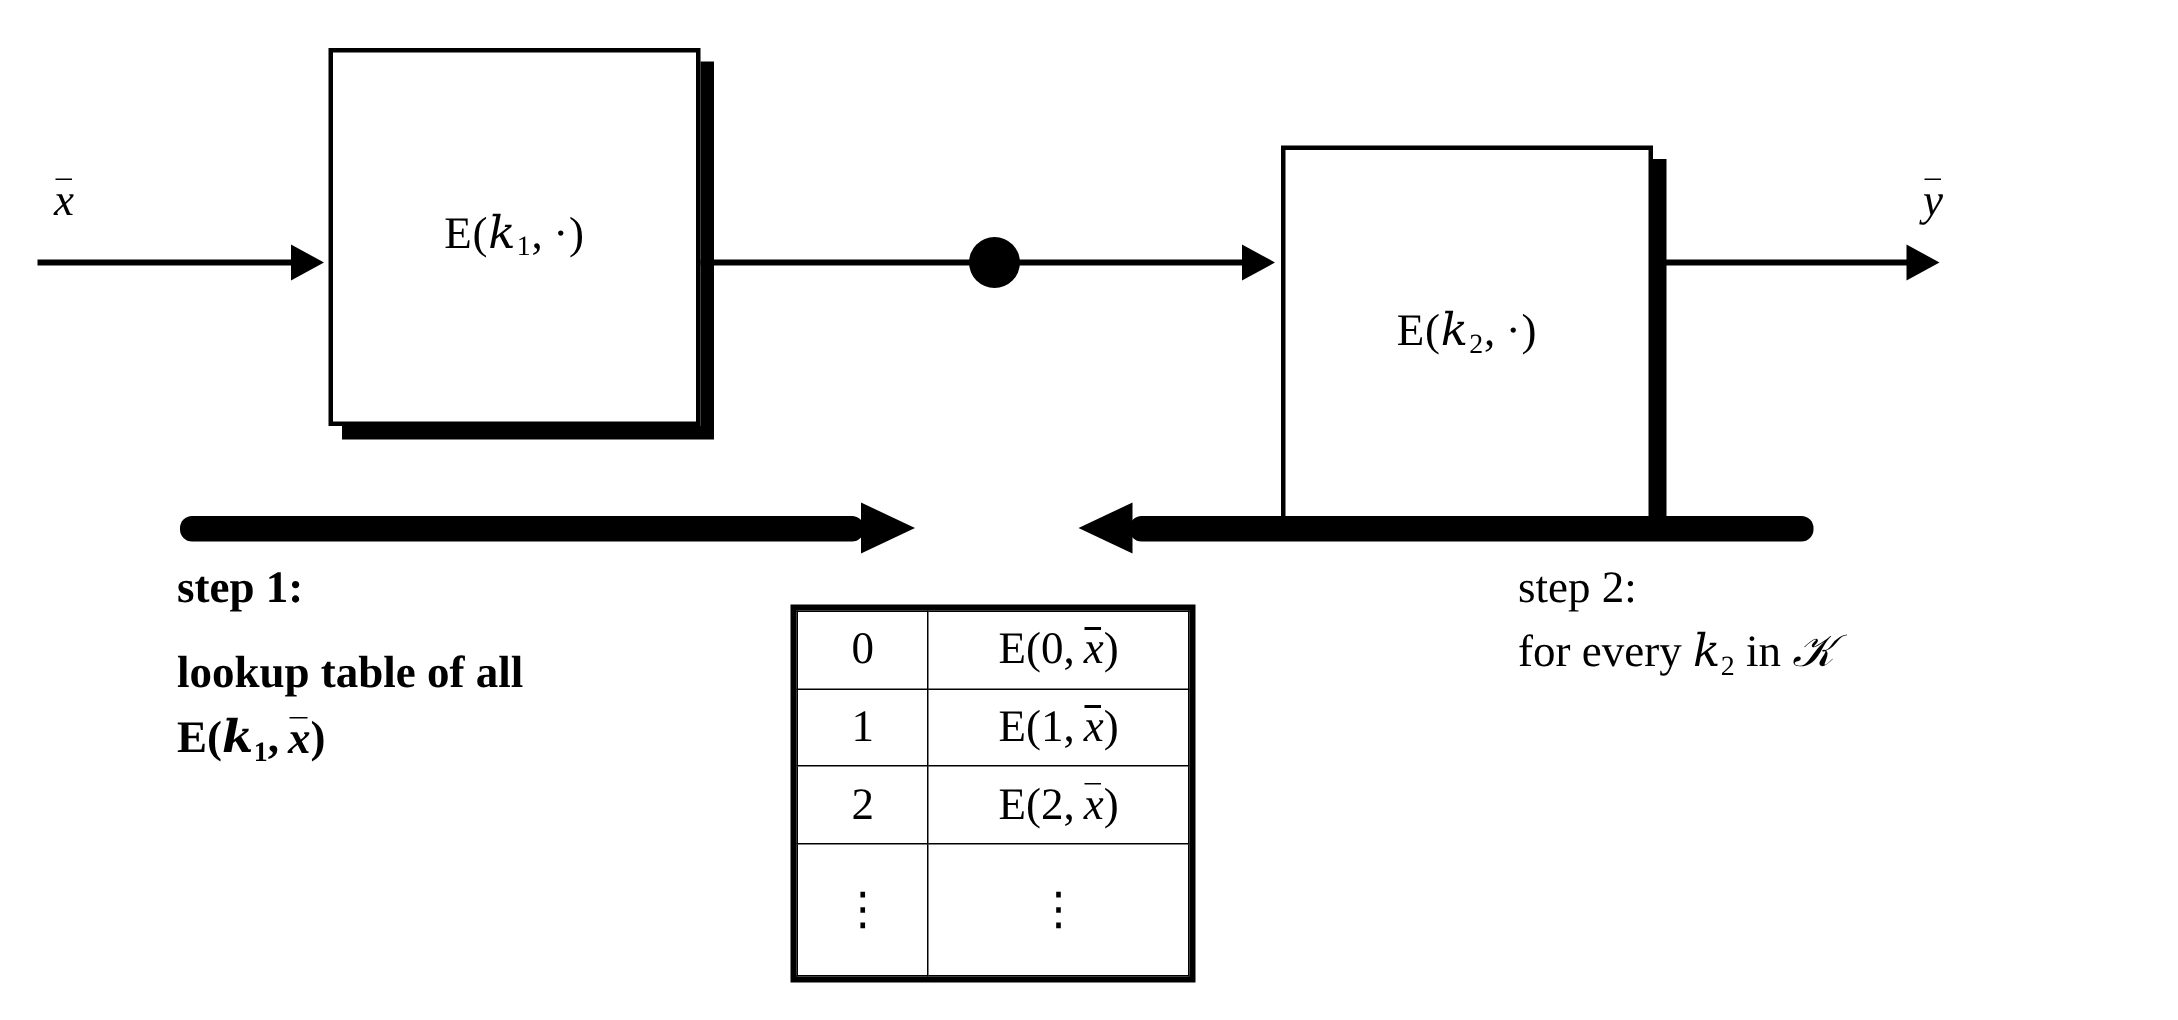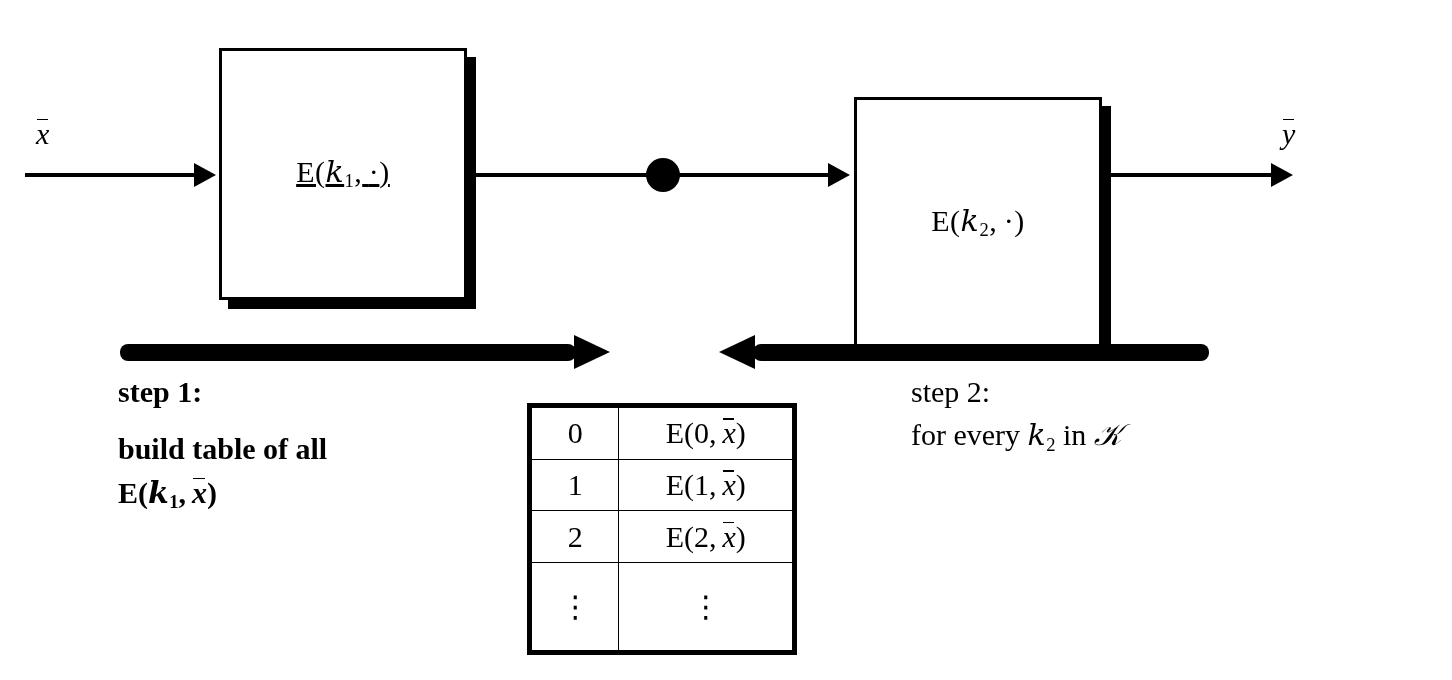--- a/index.html
+++ b/index.html
@@ -167,21 +167,21 @@
 <body>
 
 <div id="canvas">
 
   <div class="io-label math" style="left:36px; top:118px;">
     <span class="bar"><span>x</span></span>
   </div>
   <div class="wire" style="left:25px; top:173px; width:172px;"></div>
   <div class="tri-right" style="left:194px; top:163px;"></div>
 
-  <div class="proc-box" style="left:219px; top:48px; width:248px; height:252px;text-decoration:underline;">
+  <div class="proc-box" style="left:219px; top:32px; width:248px; height:252px;">
     <span class="proc-label math">
       <span class="up">E</span><span class="up">(</span><span class="kappa">k</span><span class="sub">1</span><span class="up">,</span> <span class="cdot">·</span><span class="up">)</span>
     </span>
   </div>
 
   <div class="wire" style="left:467px; top:173px; width:185px;"></div>
   <div class="junction-dot" style="left:646px; top:158px;"></div>
   <div class="wire" style="left:678px; top:173px; width:152px;"></div>
   <div class="tri-right" style="left:828px; top:163px;"></div>
 
@@ -197,32 +197,32 @@
     <span class="bar"><span>y</span></span>
   </div>
 
   <div class="thick-arrow" style="left:120px; top:335px; width:490px; height:34px;">
     <div class="thick-shaft" style="left:0; width:456px;"></div>
     <div class="thick-head-right" style="left:454px;"></div>
   </div>
 
   <div class="caption" style="left:118px; top:363px;font-weight:bold;">
     <span class="ln">step 1:</span>
-    <span class="ln">build table of all</span>
+    <span class="ln">lookup table of all</span>
     <span class="ln math">
       <span class="up">E</span><span class="up">(</span><span class="kappa">k</span><span class="sub">1</span><span class="up">,</span> <span class="bar"><span>x</span></span><span class="up">)</span>
     </span>
   </div>
 
   <div class="thick-arrow" style="left:719px; top:335px; width:490px; height:34px;">
     <div class="thick-head-left" style="left:0;"></div>
     <div class="thick-shaft" style="left:34px; width:456px;"></div>
   </div>
 
-  <div class="caption" style="left:911px; top:363px;">
+  <div class="caption" style="left:1012px; top:363px;">
     <span class="ln">step 2:</span>
     <span class="ln math up">
       <span class="up">for every </span><span class="kappa">k</span><span class="sub">2</span><span class="up"> in </span><span class="cal">𝒦</span>
     </span>
   </div>
 
   <div class="lookup-table" style="left:527px; top:403px; width:270px; height:252px;">
     <table>
       <tbody>
         <tr>

